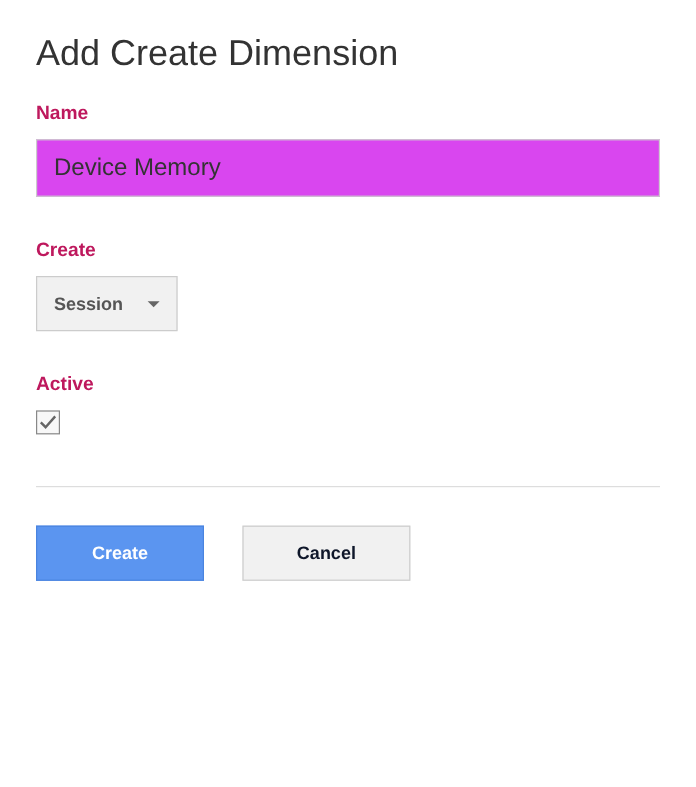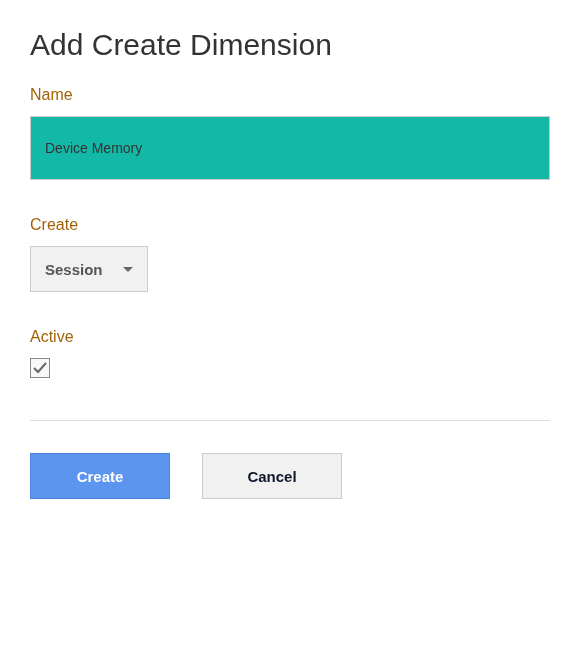--- a/index.html
+++ b/index.html
@@ -14,34 +14,34 @@
       width: 580px;
     }
     .page-title {
       font-size: 30px;
       font-weight: 400;
       color: #333333;
       margin-bottom: 24px;
     }
     .field-label {
       font-size: 16px;
-      font-weight: 400;
-      color: #a16207;
+      font-weight: 700;
+      color: #be185d;
       margin-bottom: 12px;
       display: block;
     }
     .text-input {
       width: 100%;
       max-width: 520px;
-      height: 64px;
+      height: 48px;
       padding: 10px 14px;
-      font-size: 14px;
+      font-size: 20px;
       color: #333333;
       border: 1px solid #cccccc;
-      background: #14b8a6;
+      background: #d946ef;
       outline: none;
     }
     .field-group {
       margin-bottom: 36px;
     }
     .dropdown {
       display: inline-flex;
       align-items: center;
       height: 46px;
       padding: 0 14px;

